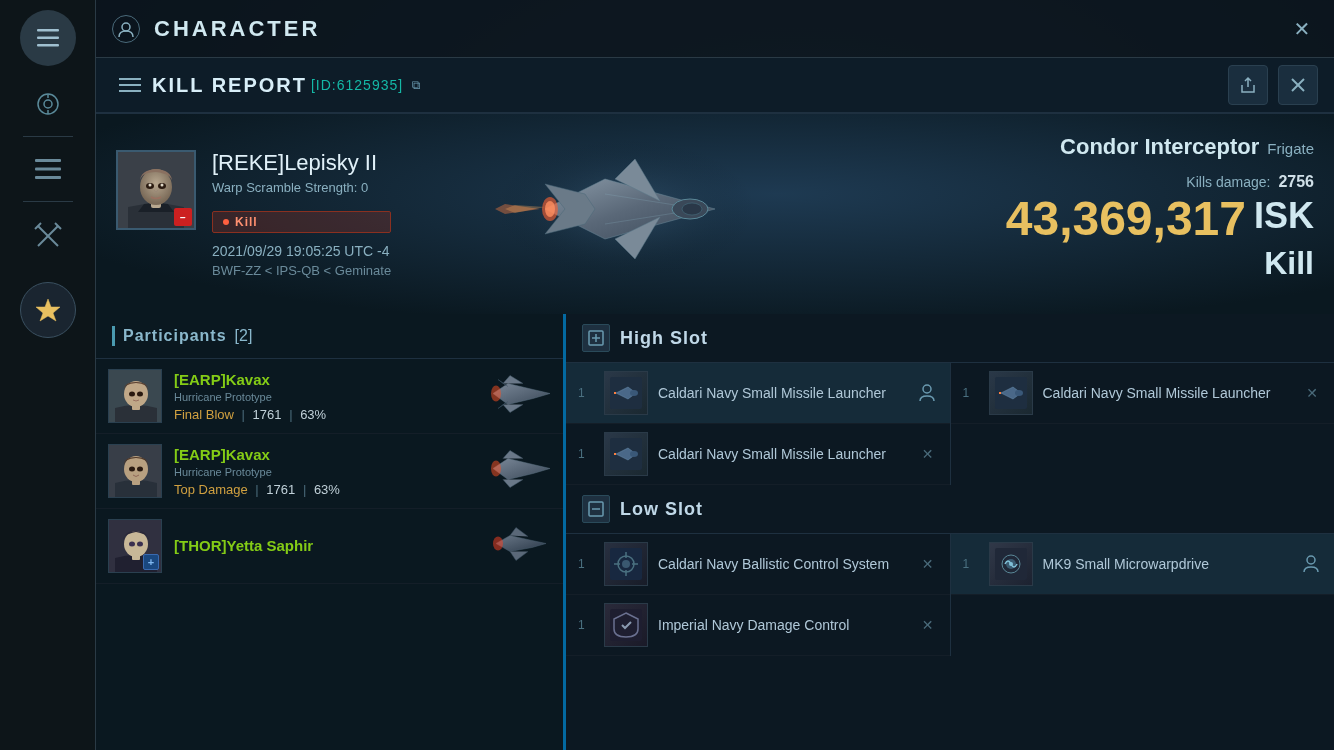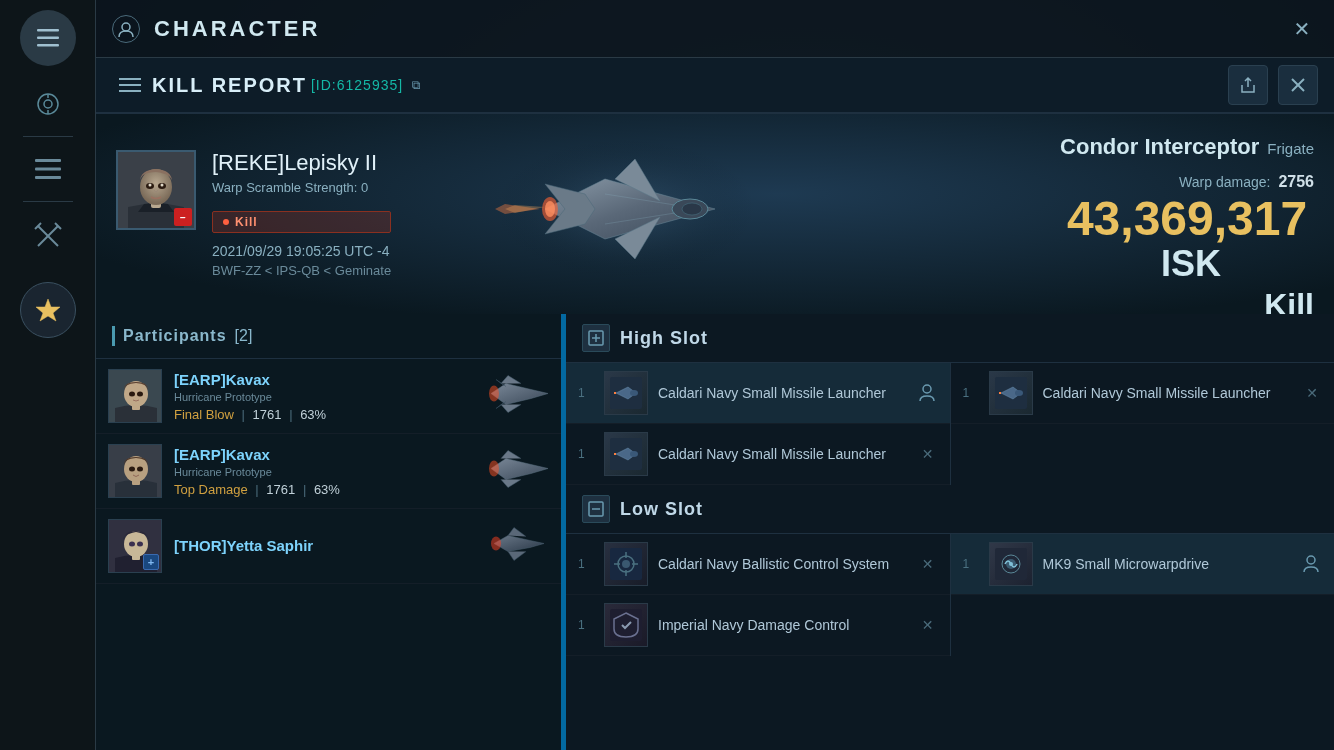--- a/index.html
+++ b/index.html
@@ -361,21 +361,21 @@
     .kr-bottom {
       display: flex;
       height: calc(100% - 56px - 200px);
       overflow: hidden;
     }
 
     
     .participants-panel {
       width: 470px;
       flex-shrink: 0;
-      border-right: 5px solid #0369a1;
+      border-right: 3px solid #0369a1;
       overflow-y: auto;
       background: #0a1820;
     }
 
     .participants-header {
       padding: 12px 16px;
       display: flex;
       align-items: center;
       gap: 8px;
       border-bottom: 1px solid #1e3040;
@@ -416,21 +416,21 @@
       position: relative;
       overflow: hidden;
     }
 
     .participant-info {
       flex: 1;
     }
 
     .participant-name {
       font-size: 15px;
-      color: #7dd3fc;
+      color: #84cc16;
       font-weight: bold;
     }
 
     .participant-ship {
       font-size: 11px;
       color: #6a8a9a;
       margin-top: 2px;
     }
 
     .participant-stats {
@@ -810,24 +810,24 @@
           </svg>
         </div>
       </div>
 
       <div class="kill-stats">
         <div style="display:flex;align-items:baseline;justify-content:flex-end;">
           <span class="ship-name">Condor Interceptor</span>
           <span class="ship-type">Frigate</span>
         </div>
         <div style="display:flex;align-items:baseline;justify-content:flex-end;gap:8px;margin-top:6px;">
-          <span class="total-damage-label">Warp damage:</span>
+          <span class="total-damage-label">Kills damage:</span>
           <span class="total-damage-value">2756</span>
         </div>
-        <div style="display:flex;align-items:center;justify-content:flex-end;margin-top:4px;flex-direction:column;">
+        <div style="display:flex;align-items:flex-start;justify-content:flex-end;margin-top:4px;">
           <span class="isk-amount">43,369,317</span>
           <span class="isk-label">ISK</span>
         </div>
         <div style="text-align:right;margin-top:2px;">
           <span class="kill-type-label">Kill</span>
         </div>
       </div>
     </div>
 
     <div class="kr-bottom">

